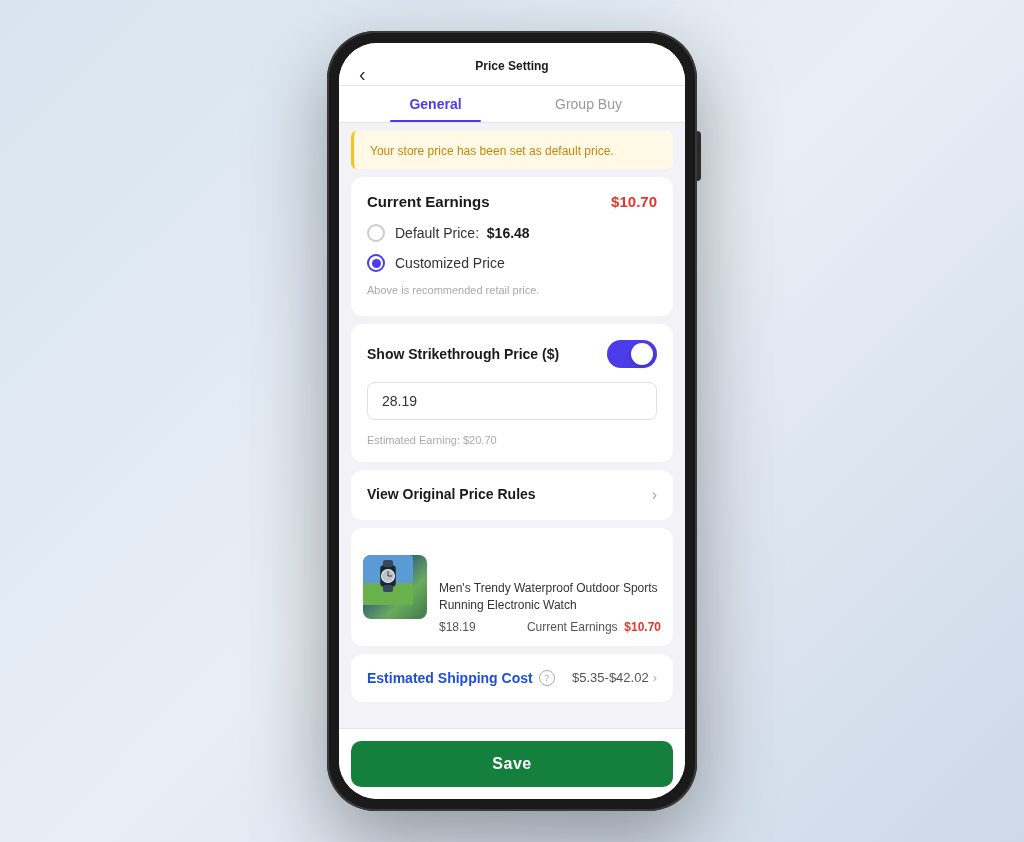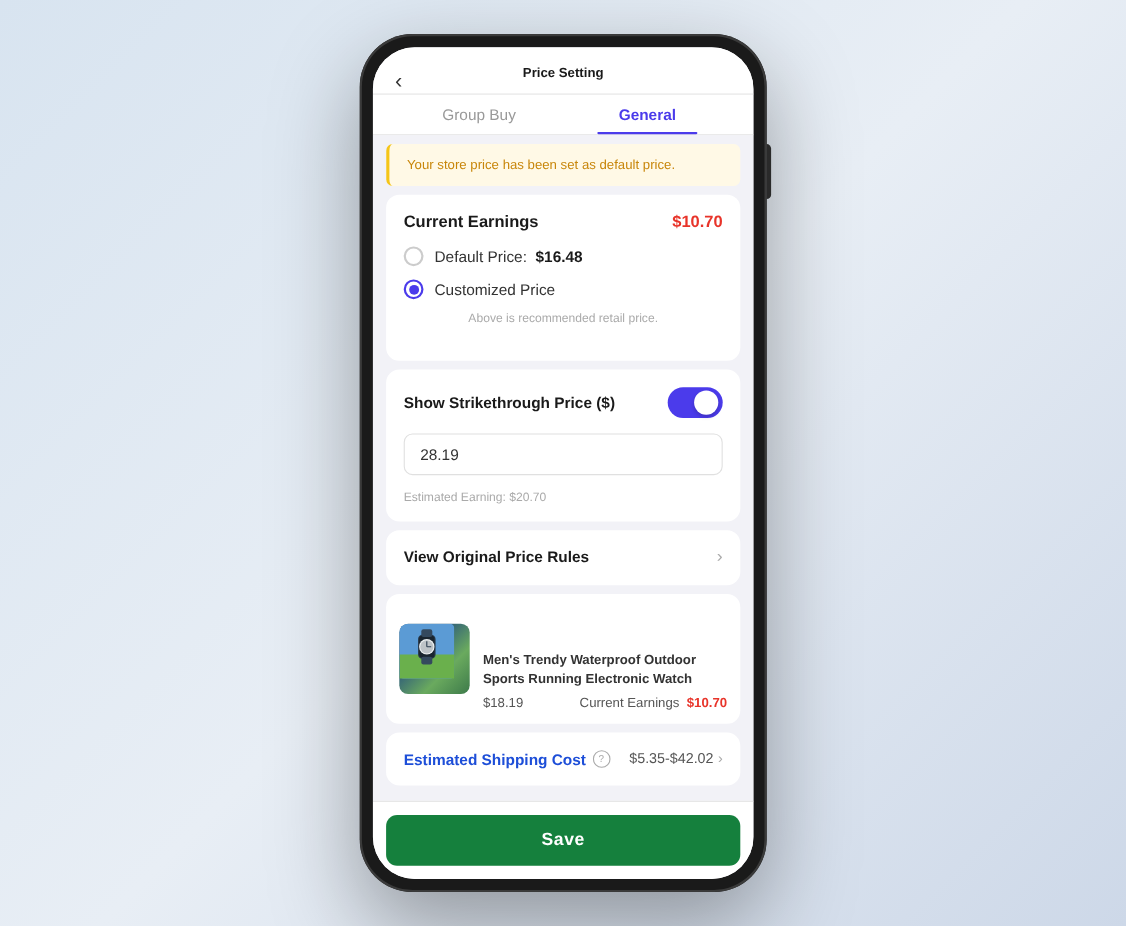--- a/index.html
+++ b/index.html
@@ -196,22 +196,21 @@
       padding: 10px 14px;
       font-size: 14px;
       color: #333;
       outline: none;
       margin-bottom: 8px;
     }
 
     .input-hint {
       font-size: 11px;
       color: #aaa;
-      margin-bottom: 16px;
-      text-align: center;
+      margin-bottom: 4px;
     }
 
     
     .strikethrough-row {
       display: flex;
       align-items: center;
       justify-content: space-between;
       margin-bottom: 14px;
     }
 
@@ -300,21 +299,21 @@
 
     .product-info {
       flex: 1;
     }
 
     .product-name {
       font-size: 12px;
       color: #333;
       line-height: 1.4;
       margin-bottom: 6px;
-      font-weight: 700;
+      font-weight: 400;
       margin-top: 40px;
     }
 
     .product-price-row {
       display: flex;
       align-items: center;
       justify-content: space-between;
     }
 
     .product-price {
@@ -413,22 +412,22 @@
 
 <div class="phone-outer">
   <div class="phone-inner">
 
     <div class="header">
       <span class="back-btn">‹</span>
       <span class="header-title">Price Setting</span>
     </div>
 
     <div class="tabs">
+      <div class="tab active">General</div>
       <div class="tab">Group Buy</div>
-      <div class="tab active">General</div>
     </div>
 
     <div class="content">
 
       <div class="notice-banner">
         <span class="notice-text">Your store price has been set as default price.</span>
       </div>
 
       <div class="card">
         <div class="earnings-row">

